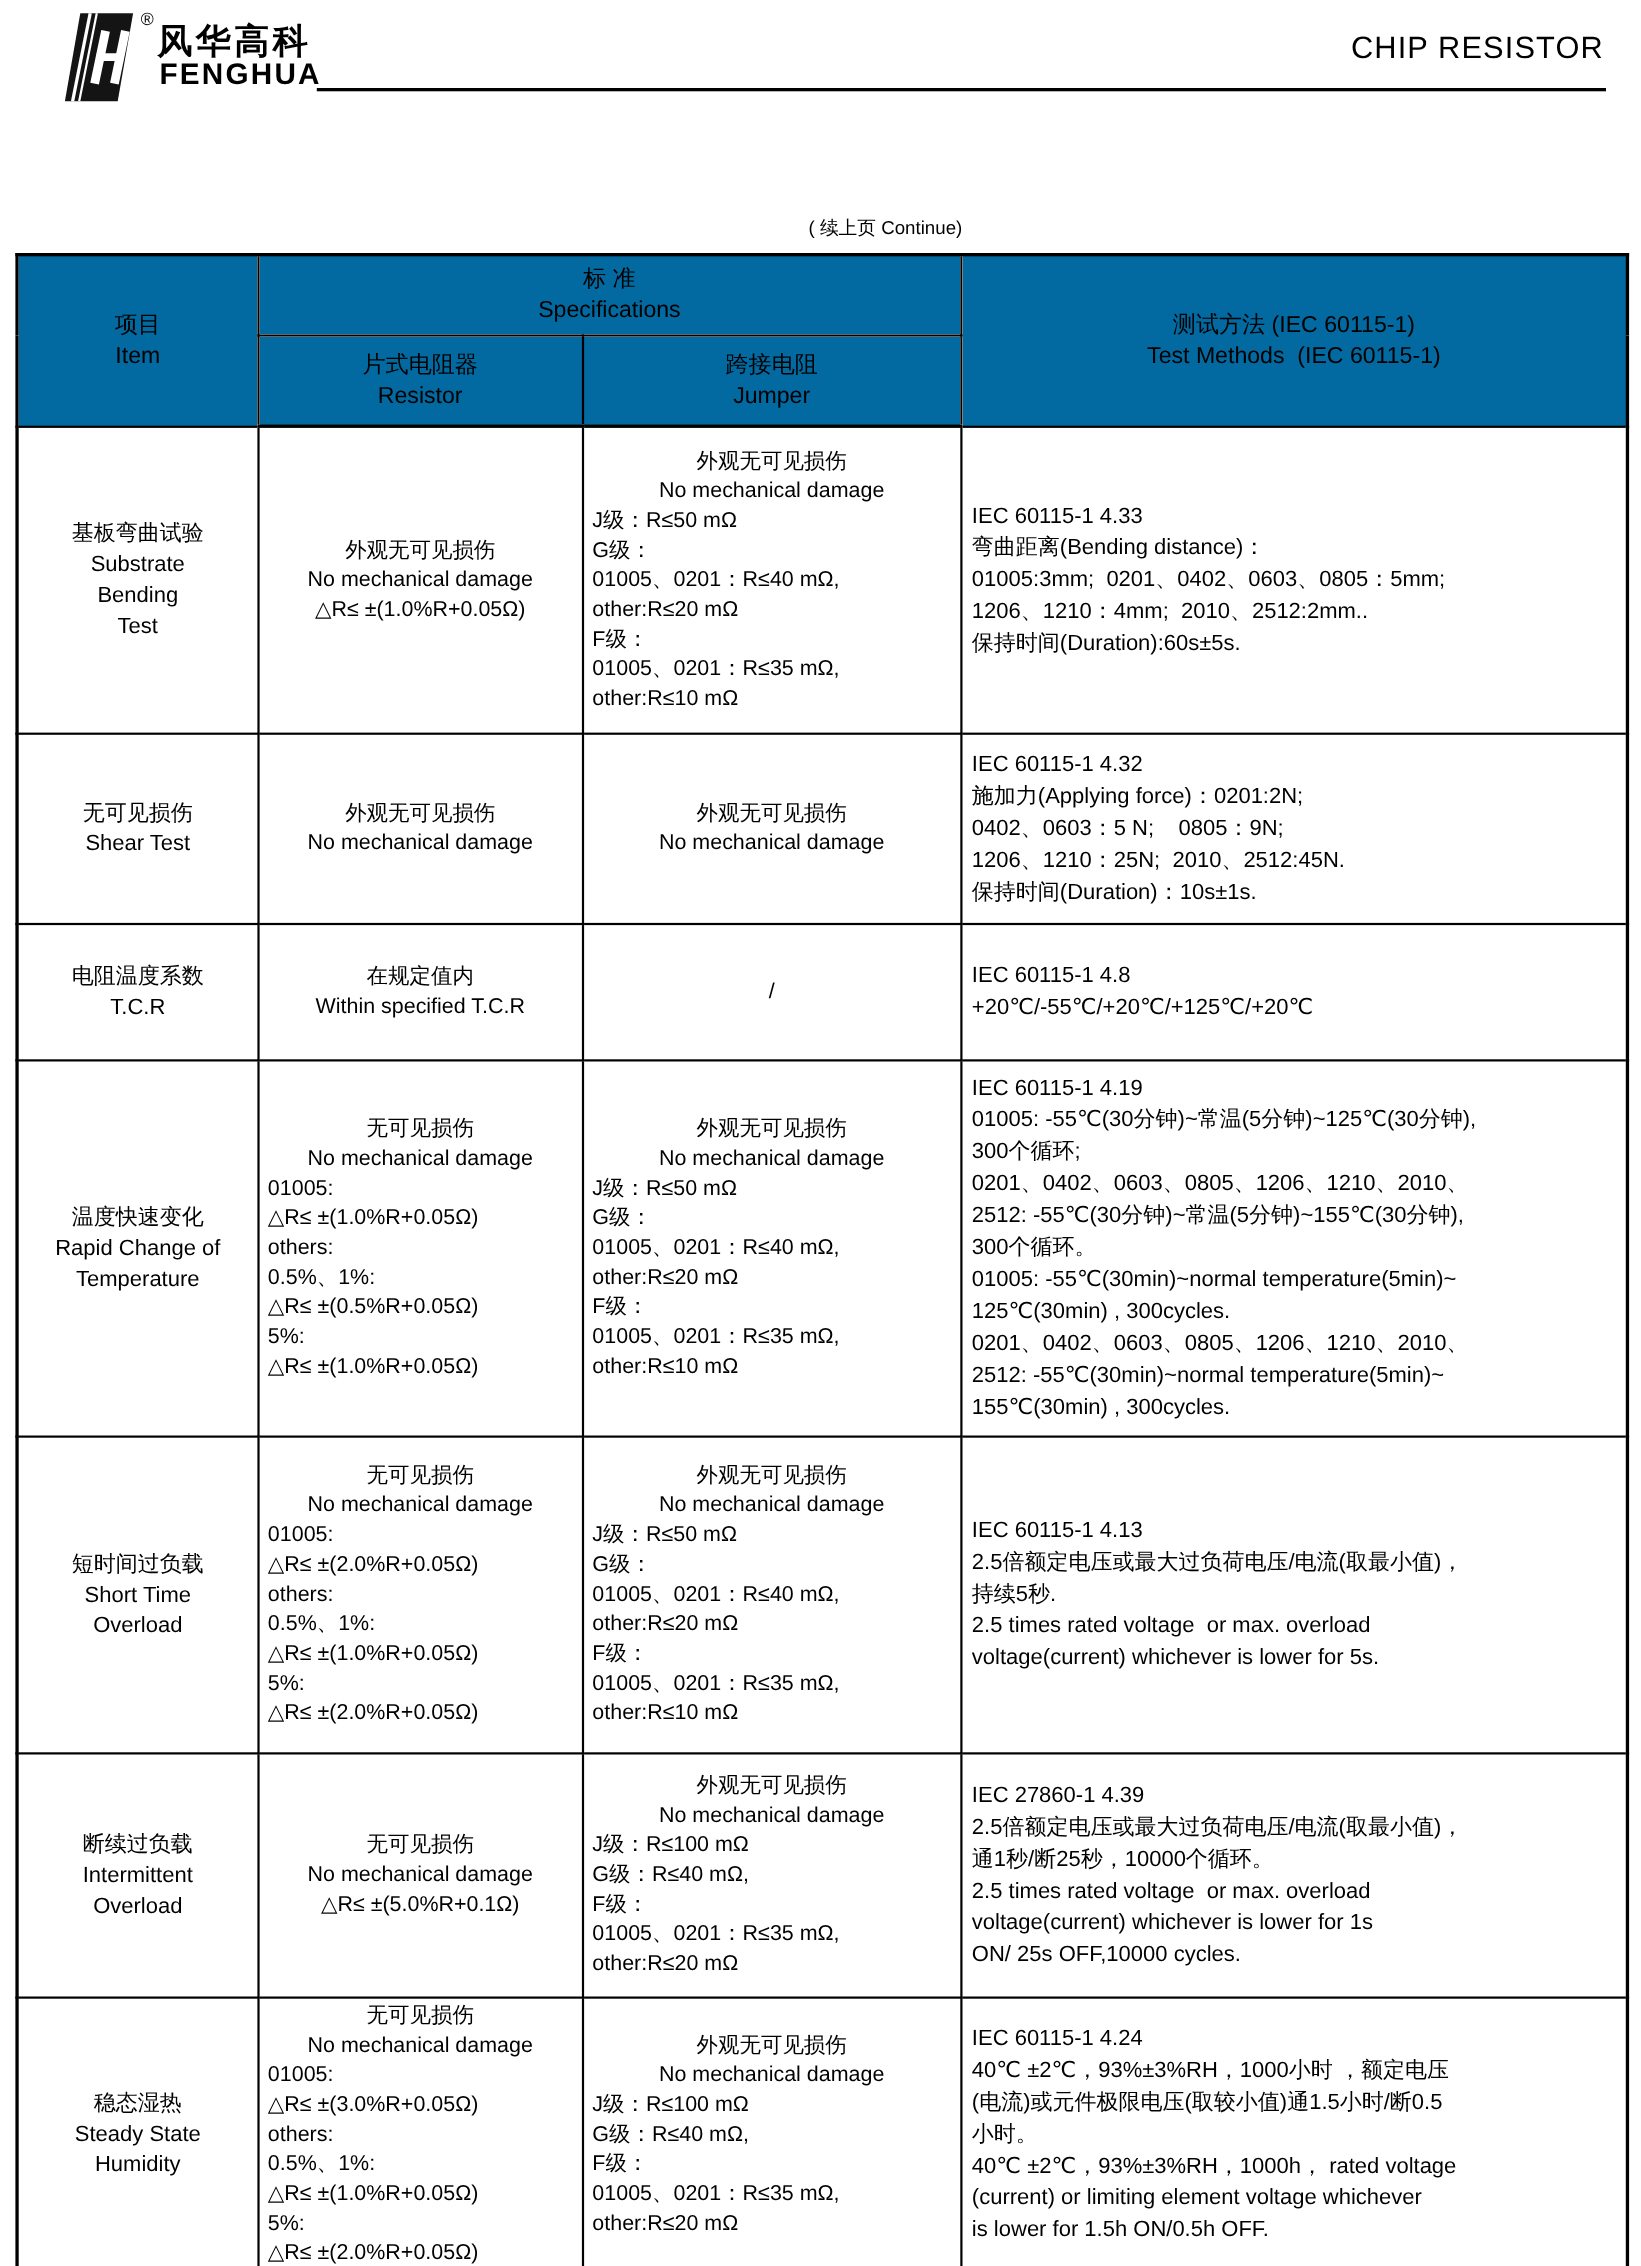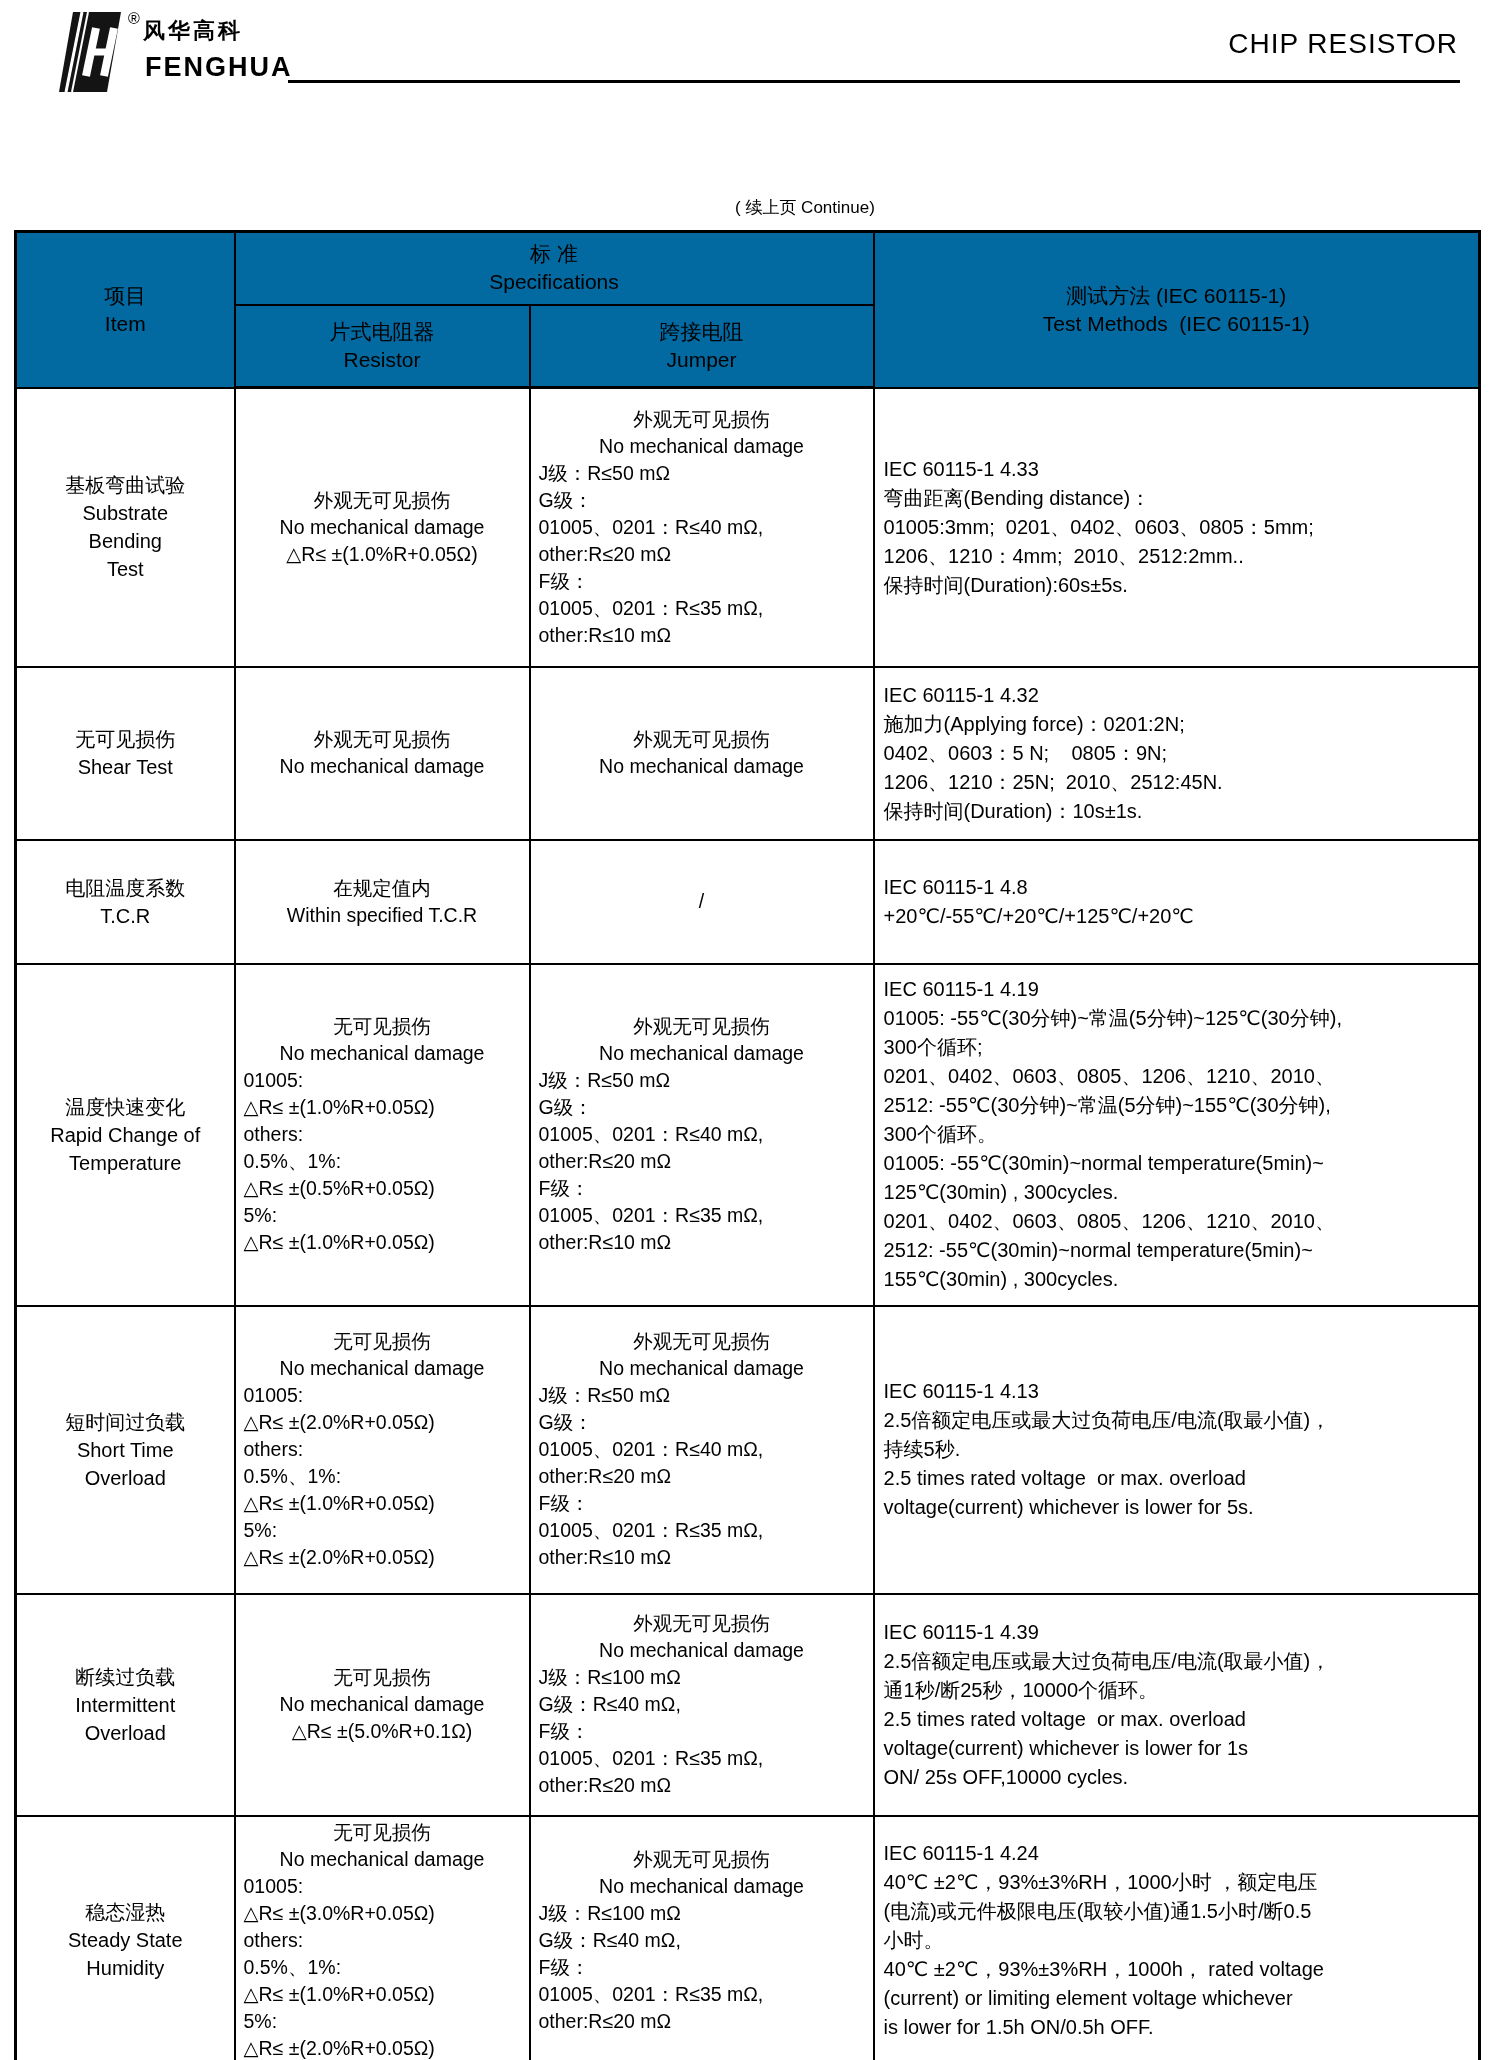--- a/index.html
+++ b/index.html
@@ -6,21 +6,21 @@
   body {
     width:1492px; height:2060px; position:relative; background:#ffffff;
     font-family:"Liberation Sans","DejaVu Sans",sans-serif; color:#000;
     overflow:hidden;
   }
   .page { position:absolute; inset:0; }
 
   
   .logo-mark { position:absolute; left:55px; top:10px; }
   .reg-mark  { position:absolute; left:128px; top:10px; font-size:16px; }
-  .brand-cn  { position:absolute; left:143px; top:16px; font-size:22px; font-weight:700; letter-spacing:3px;text-align:center; }
+  .brand-cn  { position:absolute; left:143px; top:16px; font-size:32px; font-weight:700; letter-spacing:3px;text-align:center; }
   .brand-en  { position:absolute; left:145px; top:52px; font-size:27px; font-weight:700; letter-spacing:2px; }
   .product-title { position:absolute; right:34px; top:28px; font-size:28px; letter-spacing:1px; }
   .header-rule { position:absolute; left:288px; top:80px; width:1172px; height:3px; background:#000; }
 
   
   .section-title { position:absolute; left:22px; top:158px; }
   .diamond   { font-size:25px; margin-right:10px; }
   .title-cn  { font-size:30px; font-weight:700; margin-right:16px; }
   .title-en  { font-size:30px; font-weight:400; }
   .continue-note { position:absolute; left:735px; top:196px; font-size:17px; }
@@ -308,21 +308,21 @@
             </div>
         <div class="left-lines">
               <div class="line">J级：R≤100 mΩ</div>
               <div class="line">G级：R≤40 mΩ,</div>
               <div class="line">F级：</div>
               <div class="line">01005、0201：R≤35 mΩ,</div>
               <div class="line">other:R≤20 mΩ</div>
             </div>
       </td>
       <td class="test">
-            <div class="line">IEC 60115-1 4.39</div>
+            <div class="line">IEC 27860-1 4.39</div>
             <div class="line">2.5倍额定电压或最大过负荷电压/电流(取最小值)，</div>
             <div class="line">通1秒/断25秒，10000个循环。</div>
             <div class="line">2.5 times rated voltage  or max. overload</div>
             <div class="line">voltage(current) whichever is lower for 1s</div>
             <div class="line">ON/ 25s OFF,10000 cycles.</div>
           </td>
     </tr>
 
     <tr style="height:250px">
       <td class="item">

